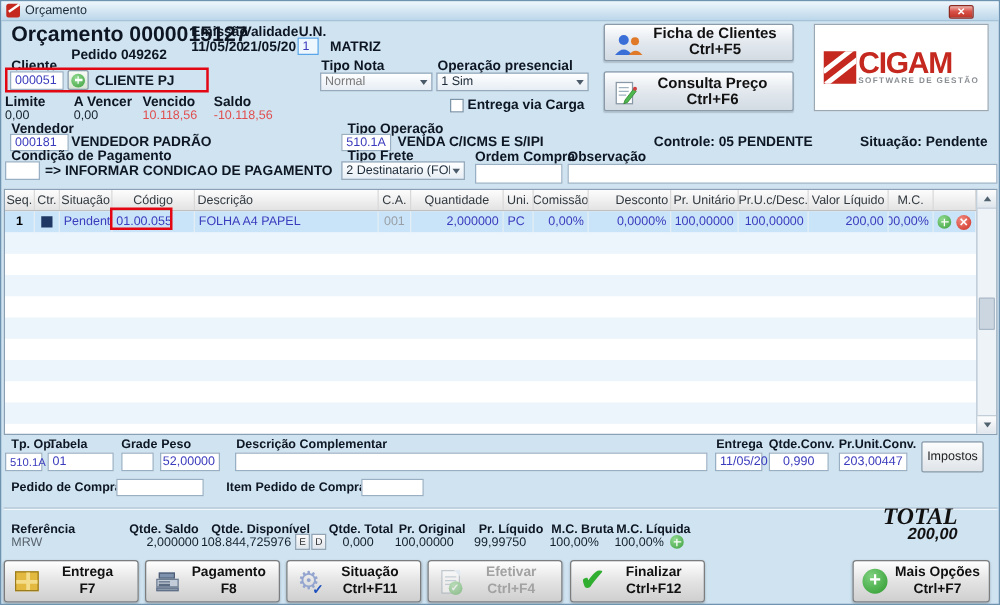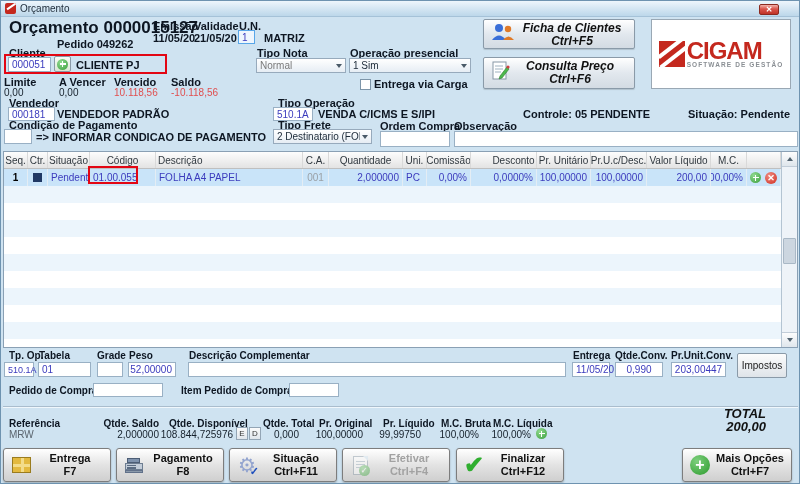--- a/index.html
+++ b/index.html
@@ -36,22 +36,22 @@
   .plus-ic{display:inline-block;width:11px;height:11px;border-radius:50%;
     background:radial-gradient(circle at 35% 30%,#8fd98f,#3da03d);position:relative;flex:none;}
   .plus-ic:before,.plus-ic:after{content:"";position:absolute;background:#fff;}
   .plus-ic:before{left:2.5px;top:4.8px;width:6px;height:1.6px;}
   .plus-ic:after{left:4.8px;top:2.5px;width:1.6px;height:6px;}
   .del-ic{display:inline-block;width:12px;height:12px;border-radius:50%;
     background:radial-gradient(circle at 35% 30%,#f08a80,#cf2d20);color:#fff;font-size:9px;
     line-height:12px;text-align:center;font-weight:bold;flex:none;}
   
   .hbtn{position:absolute;border:1px solid #8a9aa8;border-radius:2px;
-    background:linear-gradient(#ffffff,#e2e8ee 50%,#d3dbe3);display:flex;align-items:flex-start;
-    padding:2px 6px;box-shadow:0 1px 1px rgba(0,0,0,.15);font-style:italic;}
+    background:linear-gradient(#ffffff,#e2e8ee 50%,#d3dbe3);display:flex;align-items:flex-end;
+    padding:2px 6px;box-shadow:0 1px 1px rgba(0,0,0,.15);}
   .hbtn .txt{flex:1;text-align:center;font-size:12px;font-weight:bold;color:#111;line-height:13px;}
   .logo-panel{position:absolute;left:650px;top:18px;width:140px;height:70px;background:#fff;
     border:1px solid #9aa8b4;display:flex;align-items:center;justify-content:center;}
   .logo-inner{display:flex;align-items:center;}
   .roof{width:26px;height:26px;background:#c4281e;position:relative;overflow:hidden;margin-right:2px;flex:none;}
   .roof:before{content:"";position:absolute;left:-4px;top:4px;width:34px;height:4px;background:#fff;transform:rotate(-38deg);}
   .roof:after{content:"";position:absolute;left:-2px;top:14px;width:34px;height:4px;background:#fff;transform:rotate(-38deg);}
   .logo-word{font-size:24px;font-weight:bold;color:#c4281e;letter-spacing:-1px;line-height:20px;}
   .logo-sub{font-size:6.5px;color:#8a8f94;letter-spacing:1.1px;font-weight:bold;}
   
@@ -98,21 +98,21 @@
     border:1px solid #a9b8c6;border-radius:1px;}
   
   .slbl{position:absolute;font-size:10px;font-weight:bold;color:#0d1622;white-space:nowrap;}
   .sval{position:absolute;font-size:10px;color:#15202b;white-space:nowrap;}
   .divider{position:absolute;left:2px;top:405px;width:795px;height:2px;
     border-top:1px solid #aabdcd;border-bottom:1px solid #f0f7fc;}
   .ed-btn{position:absolute;width:12px;height:13px;border:1px solid #93a5b5;
     background:linear-gradient(#fbfbfb,#e0e6ec);font-size:8px;display:flex;align-items:center;
     justify-content:center;color:#333;}
   .total-block{position:absolute;right:33px;top:406px;text-align:right;font-style:italic;font-weight:bold;color:#111;}
-  .total-block .t1{font-size:13px;line-height:13px;}
+  .total-block .t1{font-size:19px;line-height:13px;font-family:Liberation Serif, serif;}
   .total-block .t2{font-size:13px;line-height:14px;}
   
   .act{position:absolute;top:447px;width:108px;height:34px;border:1px solid #7d7d7d;border-radius:3px;
     background:linear-gradient(#ffffff,#e3e3e3 50%,#cfcfcf);display:flex;align-items:center;
     padding:0 4px;box-shadow:0 1px 2px rgba(0,0,0,.25);}
   .act .tx{flex:1;text-align:center;font-size:11px;font-weight:bold;color:#111;line-height:13px;}
   .act.disabled .tx{color:#a2a2a2;}
   .act.disabled .aicon{opacity:.45;}
   .aicon{width:26px;height:26px;flex:none;display:flex;align-items:center;justify-content:center;position:relative;}
   .pkg{width:19px;height:16px;background:#e3b93f;border:1px solid #9a7c1f;position:relative;}

